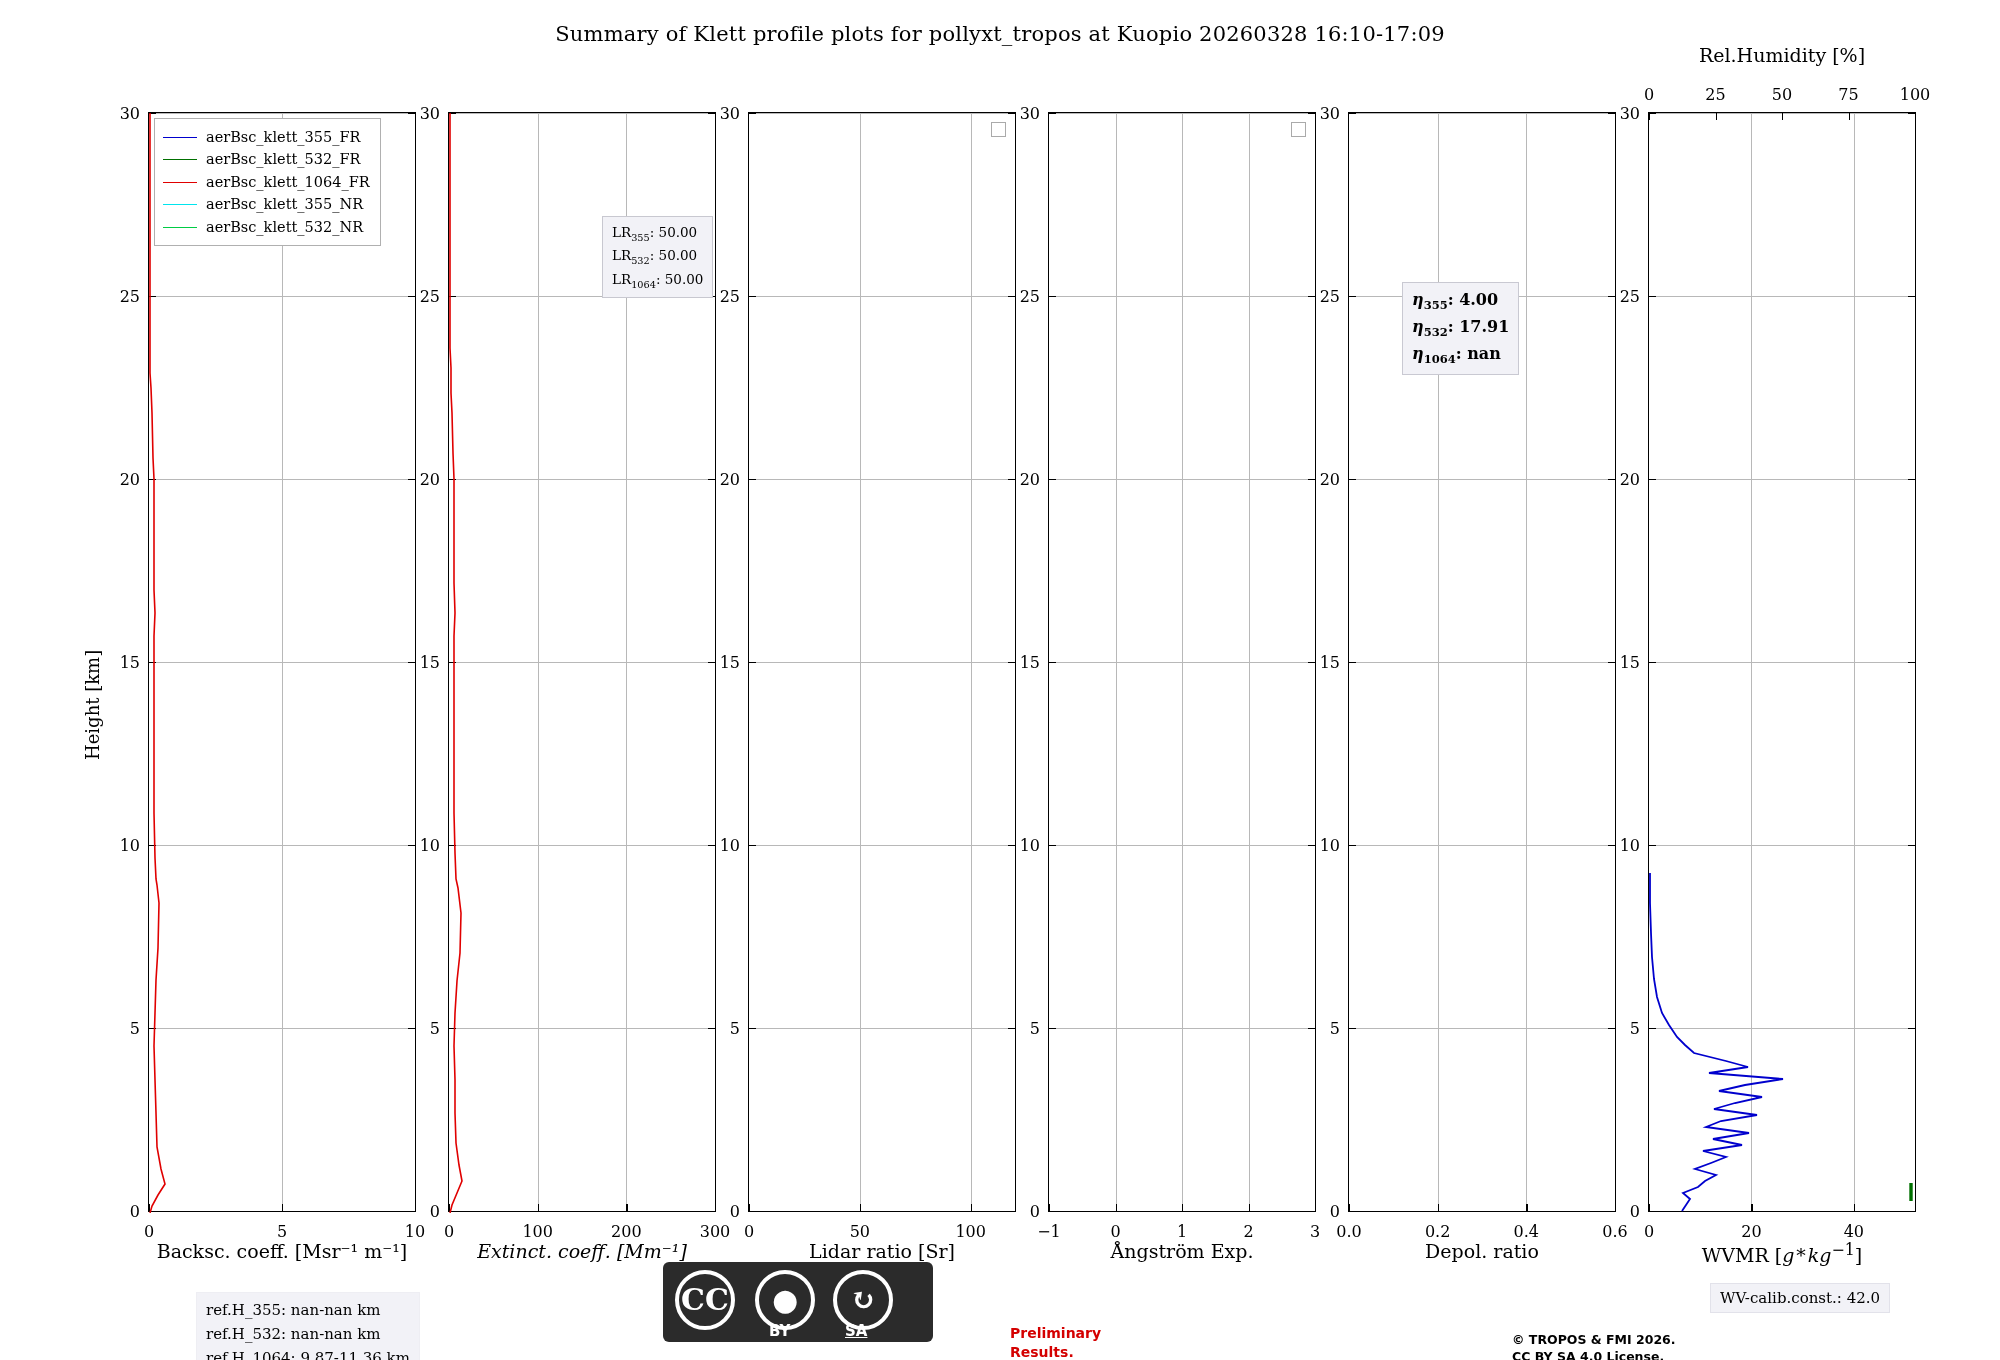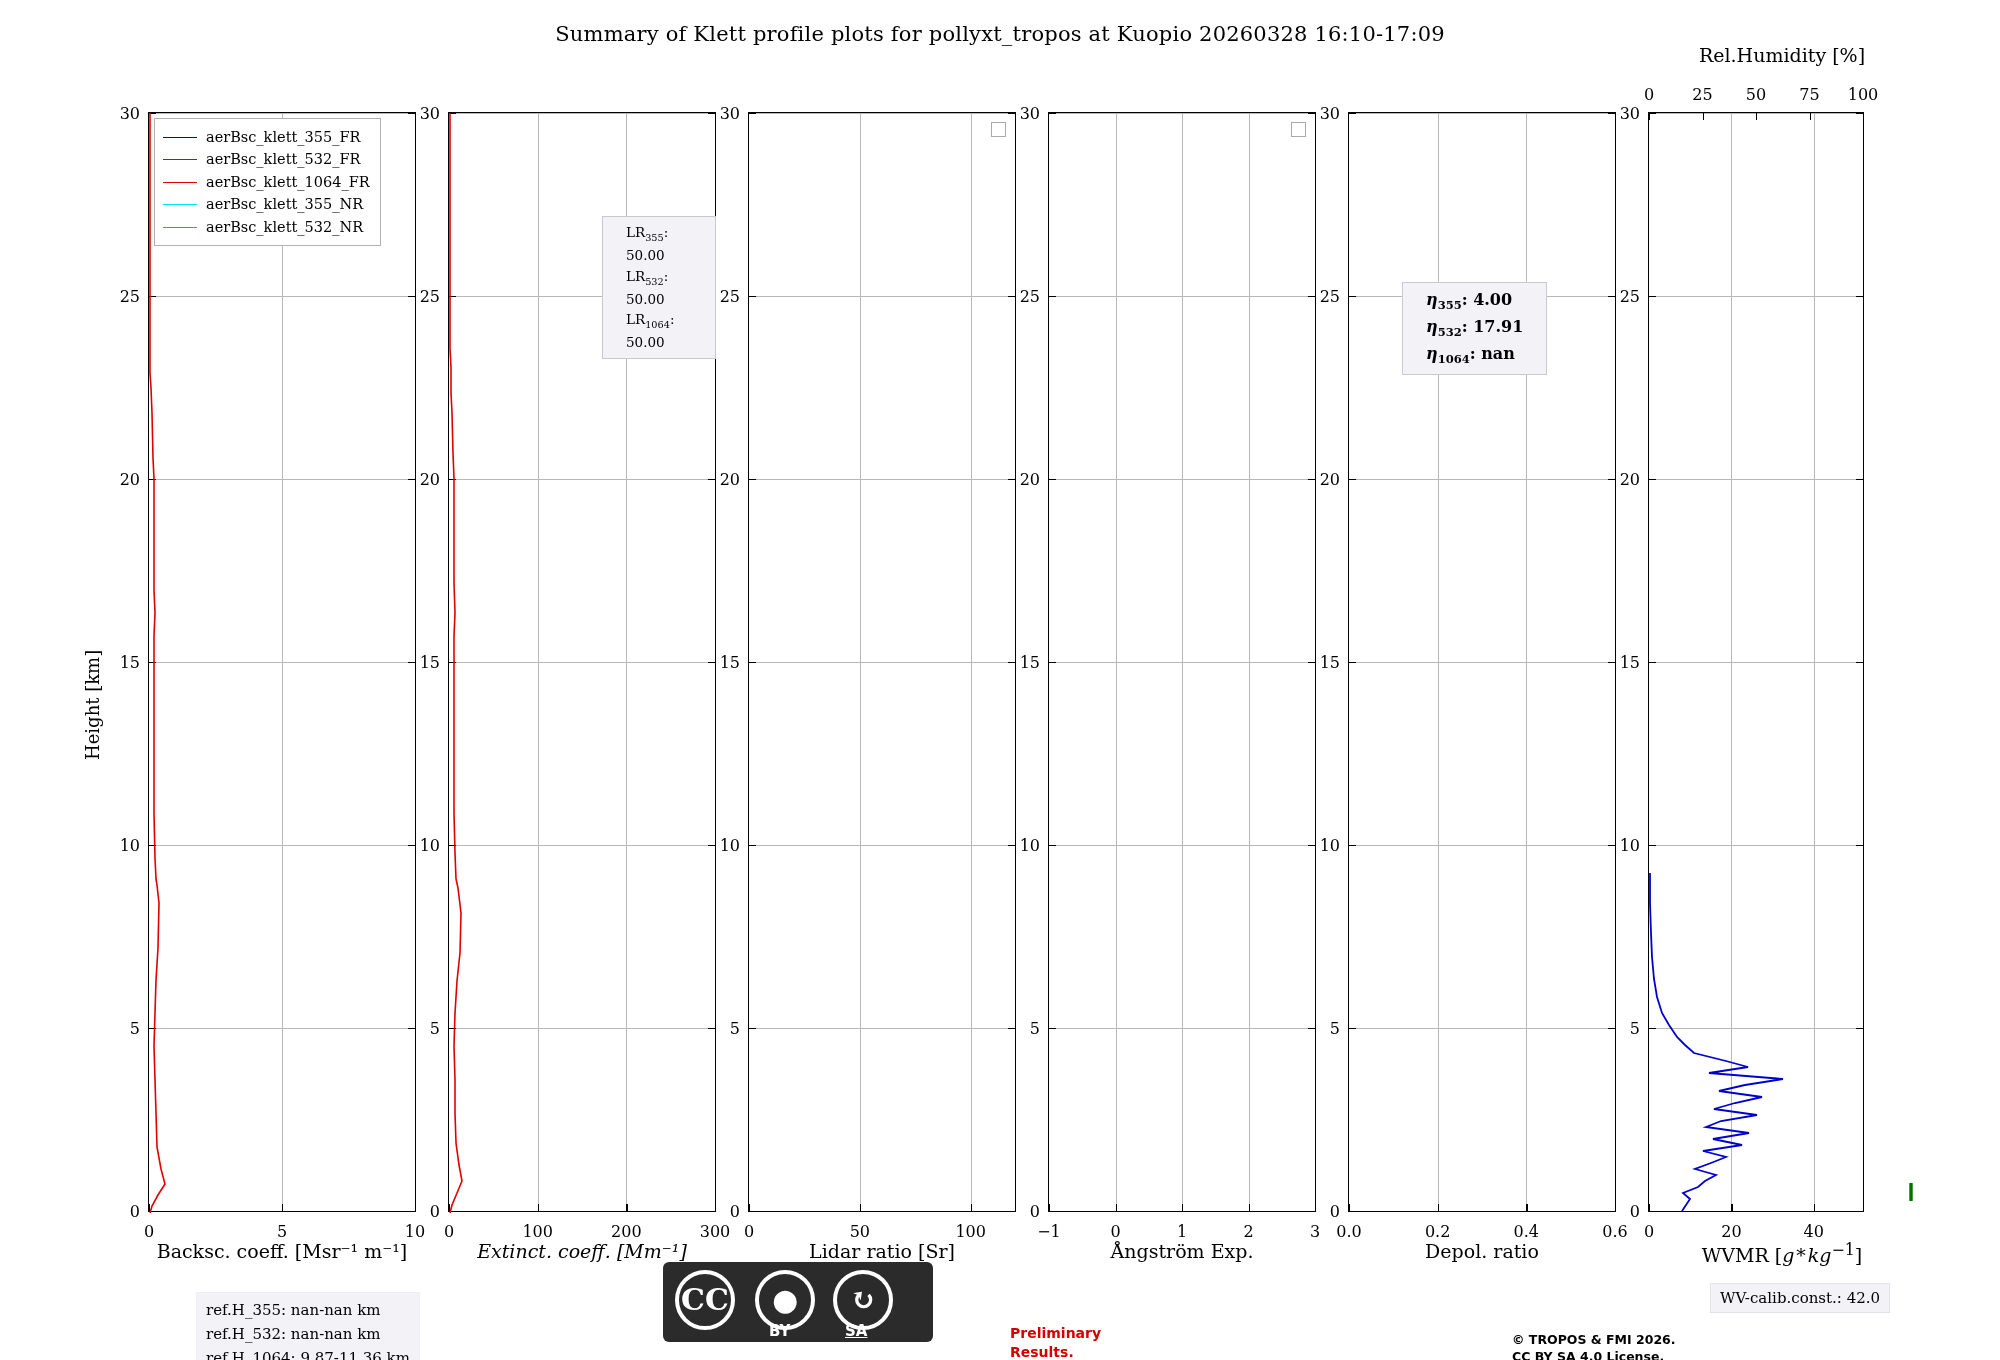--- a/index.html
+++ b/index.html
@@ -13,21 +13,21 @@
   .ytickmark{position:absolute;left:0;width:7px;height:1.2px;background:#000;}
   .ytickmark.r{left:auto;right:0;}
   .xtick{position:absolute;top:calc(100% + 11px);transform:translateX(-50%);font-size:16px;white-space:nowrap;}
   .xtickmark{position:absolute;bottom:0;height:7px;width:1.2px;background:#000;}
   .xtickmark.t{bottom:auto;top:0;}
   .xlabel{position:absolute;top:1128px;text-align:center;font-size:19px;}
   .ylabel{position:absolute;font-size:18px;transform:rotate(-90deg);transform-origin:left top;white-space:nowrap;}
   .legend{position:absolute;background:#fff;border:1px solid #b0b0b0;padding:7px 10px 7px 8px;font-size:14.5px;line-height:1.55;}
   .legend .row{display:flex;align-items:center;white-space:nowrap;}
   .legend .ln{display:inline-block;width:34px;height:0;border-top:1.6px solid #000;margin-right:9px;}
-  .infobox{position:absolute;background:#f2f2f7;border:1px solid #c8c8d0;padding:5px 23px;font-size:13.5px;line-height:1.5;}
+  .infobox{position:absolute;background:#f2f2f7;border:1px solid #c8c8d0;padding:5px 9px;font-size:13.5px;line-height:1.5;}
   .infobox.big{font-size:16px;line-height:1.55;background:#f2f2f7;border-color:#c9c9d2;}
   .toptitle{position:absolute;font-size:19px;text-align:center;}
   sub{font-size:.72em;}
   .cc{position:absolute;left:663px;top:1262px;width:270px;height:80px;background:#2b2b2b;border-radius:6px;}
   .cc .circ{position:absolute;top:8px;width:60px;height:60px;border-radius:50%;background:#2b2b2b;border:4px solid #fff;box-sizing:border-box;color:#fff;font-family:"DejaVu Serif",serif;font-size:34px;text-align:center;line-height:52px;font-weight:bold;}
   .ccbadge{position:absolute;bottom:2px;color:#fff;font-size:15px;font-weight:bold;font-family:"DejaVu Sans",sans-serif;}
   .prelim{position:absolute;left:1010px;top:1324px;color:#d40000;font-size:14px;font-weight:bold;font-family:"DejaVu Sans",sans-serif;line-height:1.35;}
   .copy{position:absolute;left:1512px;top:1332px;font-size:12.5px;font-weight:bold;font-family:"DejaVu Sans",sans-serif;line-height:1.35;}
   .wvcal{position:absolute;left:1710px;top:1283px;font-size:15px;background:#f2f2f7;border:1px solid #e2e2ea;padding:5px 9px;}
   .refbox{position:absolute;left:196px;top:1292px;font-size:15px;line-height:1.6;background:#f2f2f7;border:1px solid #eeeef3;padding:5px 9px;}
@@ -291,21 +291,21 @@
     <div class="xtick" style="left:100%">0.6</div>
   </div>
   <div class="infobox big" style="left:54px;top:170px;font-weight:bold;">
     <div><i>η</i><sub>355</sub>: 4.00</div>
     <div><i>η</i><sub>532</sub>: 17.91</div>
     <div><i>η</i><sub>1064</sub>: nan</div>
   </div>
   <div class="xlabel" style="left:-22px;width:312px;">Depol. ratio</div>
 </div>
 
-<div class="panel" style="left:1648px;width:216px;">
+<div class="panel" style="left:1648px;width:268px;">
   <div class="toptitle" style="left:-20px;top:-68px;width:308px;">Rel.Humidity [%]</div>
   <div class="axes">
     <div class="grid-h" style="top:0%"></div>
     <div class="grid-h" style="top:16.667%"></div>
     <div class="grid-h" style="top:33.333%"></div>
     <div class="grid-h" style="top:50%"></div>
     <div class="grid-h" style="top:66.667%"></div>
     <div class="grid-h" style="top:83.333%"></div>
     <div class="grid-v" style="left:38.5%"></div>
     <div class="grid-v" style="left:77%"></div>

